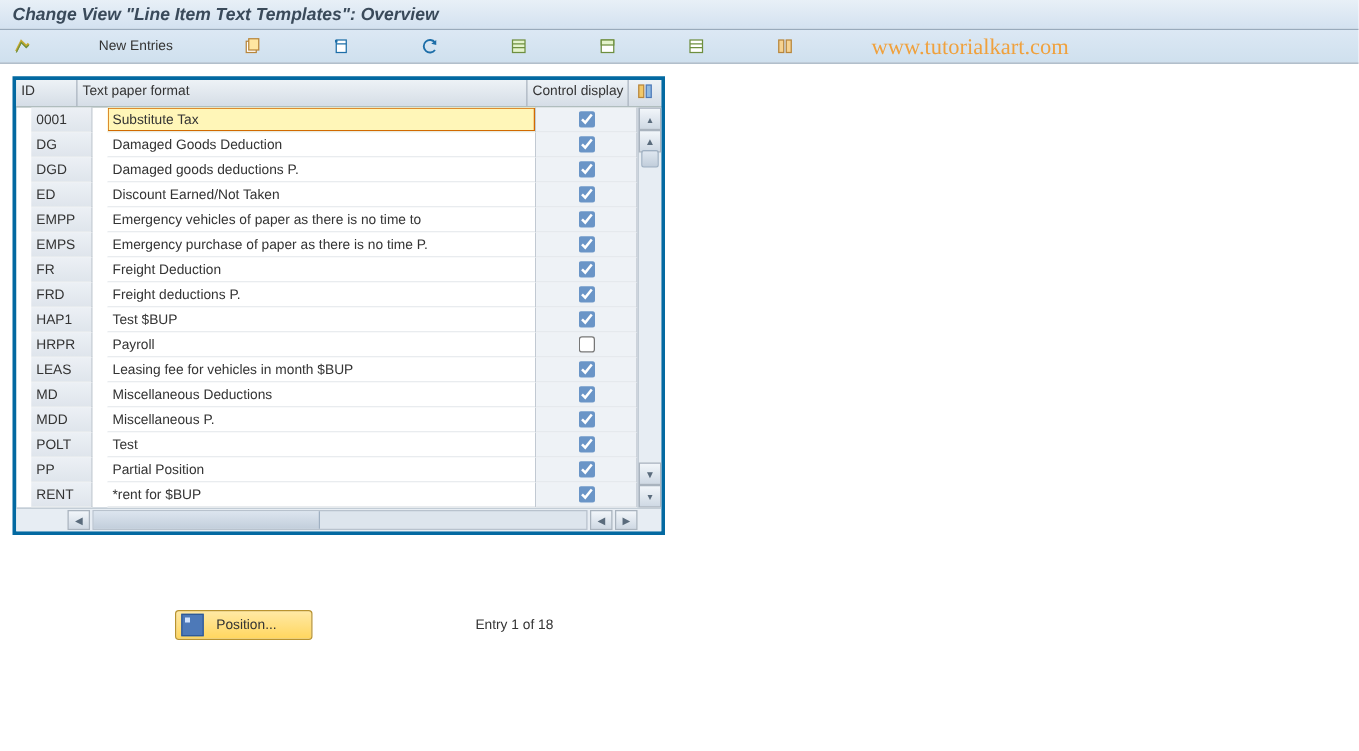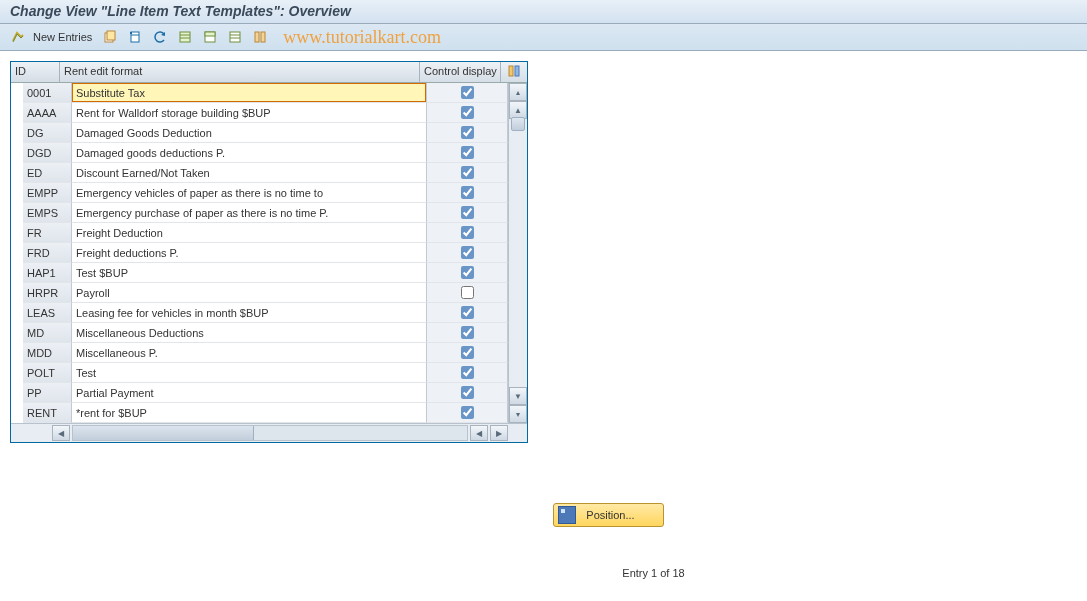--- a/index.html
+++ b/index.html
@@ -1,48 +1,48 @@
 <!DOCTYPE html>
 <html><head>
 <meta charset="utf-8">
 <style>
 html,body{margin:0;padding:0;font-family:Arial,Tahoma,sans-serif;font-size:11px;background:#fff;color:#333;width:1087px;}
 .header{background:linear-gradient(#e8f0f7,#d3e1f0);border-bottom:1px solid #9ab;padding:3px 10px 4px;}
 .header h1{margin:0;font-size:14px;font-style:italic;font-weight:bold;color:#3a4a5a;}
-.toolbar{background:linear-gradient(#dce8f4,#cfe0ee);border-bottom:1px solid #9ab;height:26px;display:flex;align-items:center;padding:0 6px;}
+.toolbar{background:linear-gradient(#dce8f4,#cfe0ee);border-bottom:1px solid #9ab;height:26px;display:flex;align-items:center;padding:0 6px;gap:46px;}
 .tb-btn{display:inline-flex;align-items:center;justify-content:center;width:22px;height:20px;margin-right:1px;border:1px solid transparent;border-radius:3px;}
 .tb-text{display:inline-flex;align-items:center;padding:0 6px 0 2px;height:22px;}
 .watermark{font-family:Georgia,serif;font-size:18px;color:#f39a2a;opacity:.9;margin-left:10px;}
 .content{padding:10px;}
-.table-frame{width:516px;border:1px solid #0369a1;}
+.table-frame{width:516px;border:3px solid #0369a1;}
 .thead-row{display:flex;background:linear-gradient(#edf2f6,#d5dde6);border-bottom:1px solid #9aa;}
 .th{border-right:1px solid #a9b3be;padding:3px 4px;color:#333;}
 .col-id{width:40px;flex:0 0 40px;}
 .col-txt{flex:1 1 auto;}
 .col-ctl{width:72px;flex:0 0 72px;text-align:left;}
 .col-cfg{width:18px;flex:0 0 18px;text-align:center;border-right:0;}
 .body-scroll{display:flex;padding-left:12px;}
 .rows{flex:1;}
 .row{display:flex;height:20px;align-items:stretch;}
 .cell{border-right:1px solid #c1c9d2;border-bottom:1px solid #e2e6ea;display:flex;align-items:center;padding:0 4px;}
 .cell.col-id{background:linear-gradient(#ecf0f5,#dfe5ec);}
-.cell.col-txt{background:#fff;}
+.cell.col-txt{background:#fff;margin-left:12px;}
 .cell.col-txt.active{background:#fff6b8;box-shadow:inset 0 0 0 1px #d26a00;}
 .cell.col-ctl{justify-content:center;background:#eef2f6;}
 .cell.col-ctl input{accent-color:#6a95c7;}
 .vscroll{width:18px;flex:0 0 18px;background:#e7edf3;border-left:1px solid #b8c2cd;position:relative;}
 .vscroll .btn{height:16px;background:linear-gradient(#f2f6fa,#cfd9e4);border:1px solid #a9b3be;display:flex;align-items:center;justify-content:center;font-size:8px;color:#5a6b7c;}
 .vscroll .thumb{position:absolute;left:2px;right:2px;top:34px;height:12px;background:linear-gradient(#dfe7f0,#c2cedb);border:1px solid #9fb0c2;border-radius:2px;}
 .hscroll-row{display:flex;align-items:center;height:18px;background:#e7edf3;border-top:1px solid #b8c2cd;}
 .hscroll-row .hs-btn{width:16px;height:14px;background:linear-gradient(#f2f6fa,#cfd9e4);border:1px solid #a9b3be;display:flex;align-items:center;justify-content:center;font-size:8px;color:#5a6b7c;margin:0 1px;}
 .hscroll-row .hs-track{flex:1;height:14px;margin:0 1px;background:#dde5ed;border:1px solid #b8c2cd;position:relative;}
 .hscroll-row .hs-thumb{position:absolute;left:0;top:0;bottom:0;width:180px;background:linear-gradient(#dce5ef,#c2cedb);border-right:1px solid #9fb0c2;}
 .hscroll-row .spacer{margin-left:auto;display:flex;}
 
-.pos-area{display:flex;align-items:center;gap:40px;margin-top:60px;margin-left:130px;flex-direction:column;}
+.pos-area{display:flex;align-items:center;gap:40px;margin-top:60px;margin-left:130px;}
 .pos-btn{display:flex;align-items:center;height:22px;background:linear-gradient(#ffe9a5,#ffd65e);border:1px solid #b89330;border-radius:3px;padding:0 28px 0 4px;color:#333;}
 .pos-btn .ic{width:16px;height:16px;margin-right:10px;background:#4d79b8;display:inline-block;border:1px solid #2f5a97;position:relative;}
 .pos-btn .ic::before{content:"";position:absolute;left:2px;top:2px;width:4px;height:4px;background:#cfe3ff;}
 .entry-text{font-size:11px;color:#333;margin-left:90px;}
 </style>
 </head>
 <body>
 
 <div class="header">
   <h1>Change View "Line Item Text Templates": Overview</h1>
@@ -101,44 +101,37 @@
         <rect x="8" y="2" width="4" height="10" fill="#f6d391" stroke="#b8863b"></rect>
       </svg>
     </span>
   <span class="watermark">www.tutorialkart.com</span>
 </div>
 
 <div class="content">
   <div class="table-frame">
     <div class="thead-row">
       <div class="th col-id">ID</div>
-      <div class="th col-txt">Rent edit format</div>
+      <div class="th col-txt">Text paper format</div>
       <div class="th col-ctl" style="white-space:nowrap;overflow:hidden;">Control display</div>
       <div class="th col-cfg"><svg width="12" height="12">
             <rect x="1" y="1" width="4" height="10" fill="#f2c96a" stroke="#b8863b"></rect>
             <rect x="7" y="1" width="4" height="10" fill="#8fb9e2" stroke="#4d79b8"></rect>
           </svg></div>
     </div>
     <div class="body-scroll">
       <div class="rows" id="rows">
           <div class="row">
             <div class="cell col-id">0001</div>
             <div class="cell col-txt active">Substitute Tax</div>
             <div class="cell col-ctl">
               <input type="checkbox" checked="" style="">
             </div>
           </div>
           <div class="row">
-            <div class="cell col-id">AAAA</div>
-            <div class="cell col-txt">Rent for Walldorf storage building $BUP</div>
-            <div class="cell col-ctl">
-              <input type="checkbox" checked="" style="">
-            </div>
-          </div>
-          <div class="row">
             <div class="cell col-id">DG</div>
             <div class="cell col-txt">Damaged Goods Deduction</div>
             <div class="cell col-ctl">
               <input type="checkbox" checked="" style="">
             </div>
           </div>
           <div class="row">
             <div class="cell col-id">DGD</div>
             <div class="cell col-txt">Damaged goods deductions P.</div>
             <div class="cell col-ctl">
@@ -217,21 +210,21 @@
           </div>
           <div class="row">
             <div class="cell col-id">POLT</div>
             <div class="cell col-txt">Test</div>
             <div class="cell col-ctl">
               <input type="checkbox" checked="" style="">
             </div>
           </div>
           <div class="row">
             <div class="cell col-id">PP</div>
-            <div class="cell col-txt">Partial Payment</div>
+            <div class="cell col-txt">Partial Position</div>
             <div class="cell col-ctl">
               <input type="checkbox" checked="" style="">
             </div>
           </div>
           <div class="row">
             <div class="cell col-id">RENT</div>
             <div class="cell col-txt">*rent for $BUP</div>
             <div class="cell col-ctl">
               <input type="checkbox" checked="" style="">
             </div>

